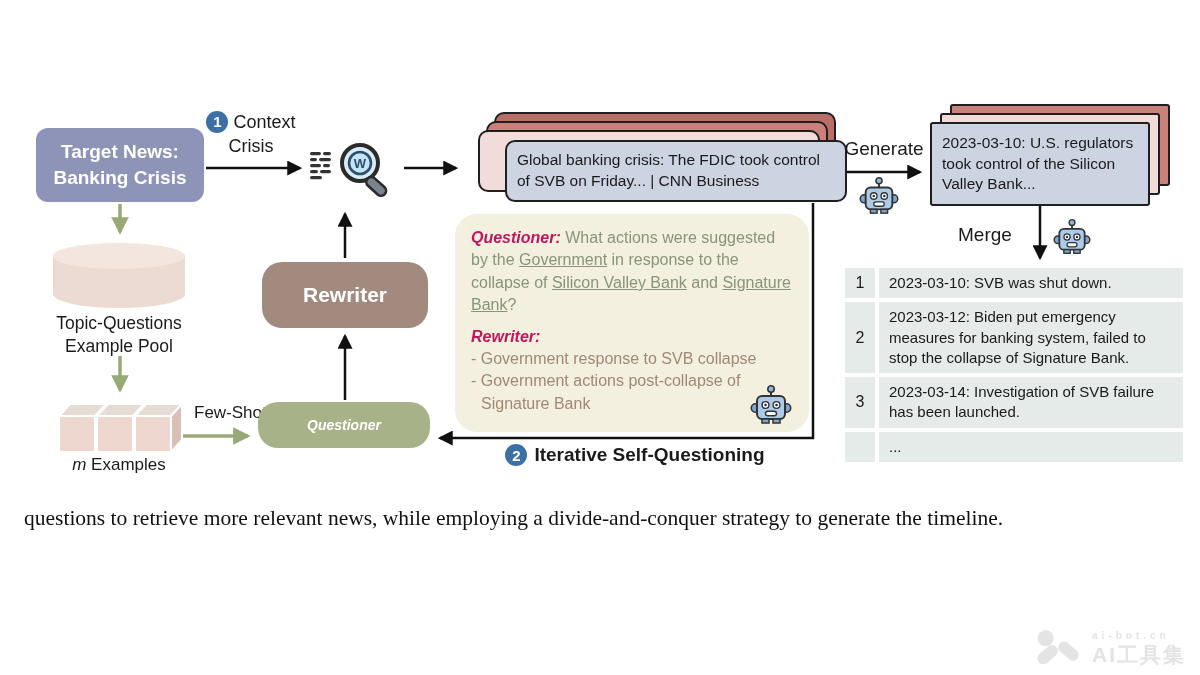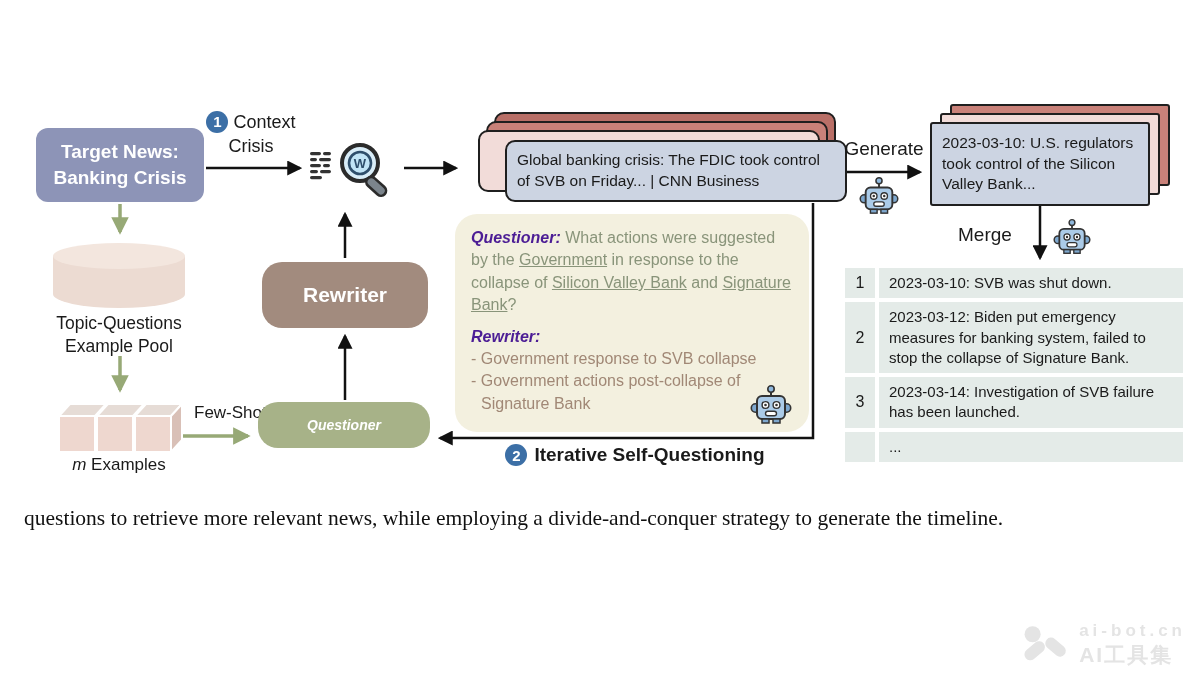--- a/index.html
+++ b/index.html
@@ -63,42 +63,42 @@
   .plain-label{font-size:19px;}
   .generate-label{left:836px;top:138px;width:96px;text-align:center;}
   .merge-label{left:958px;top:224px;width:72px;text-align:left;}
   .pool-label{left:19px;top:312px;width:200px;text-align:center;font-size:17.5px;line-height:1.3;}
   .m-examples{left:39px;top:455px;width:160px;text-align:center;font-size:17px;}
   .fewshot-label{left:194px;top:403px;width:80px;font-size:17px;}
 
   
   .note{left:455px;top:214px;width:354px;height:218px;background:var(--note-bg);
     border-radius:22px;padding:13px 16px 10px;font-size:16px;line-height:1.4;}
-  .note .lbl{font-weight:bold;font-style:italic;color:#4c1d95;}
+  .note .lbl{font-weight:bold;font-style:italic;color:#be185d;}
   .note .green{color:var(--note-green);}
   .note .ent{color:var(--note-green);text-decoration:underline;}
   .note .q-para{margin-bottom:9px;}
   .note .bullet{color:var(--note-brown);padding-left:10px;text-indent:-10px;}
   .note-robot{position:absolute;right:16px;bottom:6px;}
 
   
   .tl-table{left:845px;top:268px;width:338px;display:flex;flex-direction:column;gap:4px;
     font-size:15px;line-height:1.35;}
   .tl-row{display:flex;gap:4px;}
   .tl-num{width:30px;background:var(--table-row);display:flex;align-items:center;
     justify-content:center;font-size:16px;flex:0 0 30px;}
   .tl-text{flex:1;background:var(--table-row);padding:5px 6px 5px 10px;}
 
   
   .caption{left:24px;top:503px;width:1154px;font-family:"Liberation Serif",serif;
     font-size:21.5px;line-height:1.42;color:#111;}
 
   
   .watermark{right:14px;bottom:6px;display:flex;align-items:center;gap:8px;color:#e4e4e4;}
-  .wm-site{font-size:17px;font-weight:bold;letter-spacing:4px;}
+  .wm-site{font-size:10px;font-weight:bold;letter-spacing:4px;}
   .wm-name{font-size:21px;font-weight:bold;letter-spacing:2px;}
 
   svg.overlay{position:absolute;left:0;top:0;width:1200px;height:675px;pointer-events:none;}
   .hidden-defs{position:absolute;width:0;height:0;overflow:hidden;}
 </style>
 </head>
 <body>
 
 <svg class="hidden-defs" aria-hidden="true">
   <symbol id="robot" viewBox="0 0 44 42">

